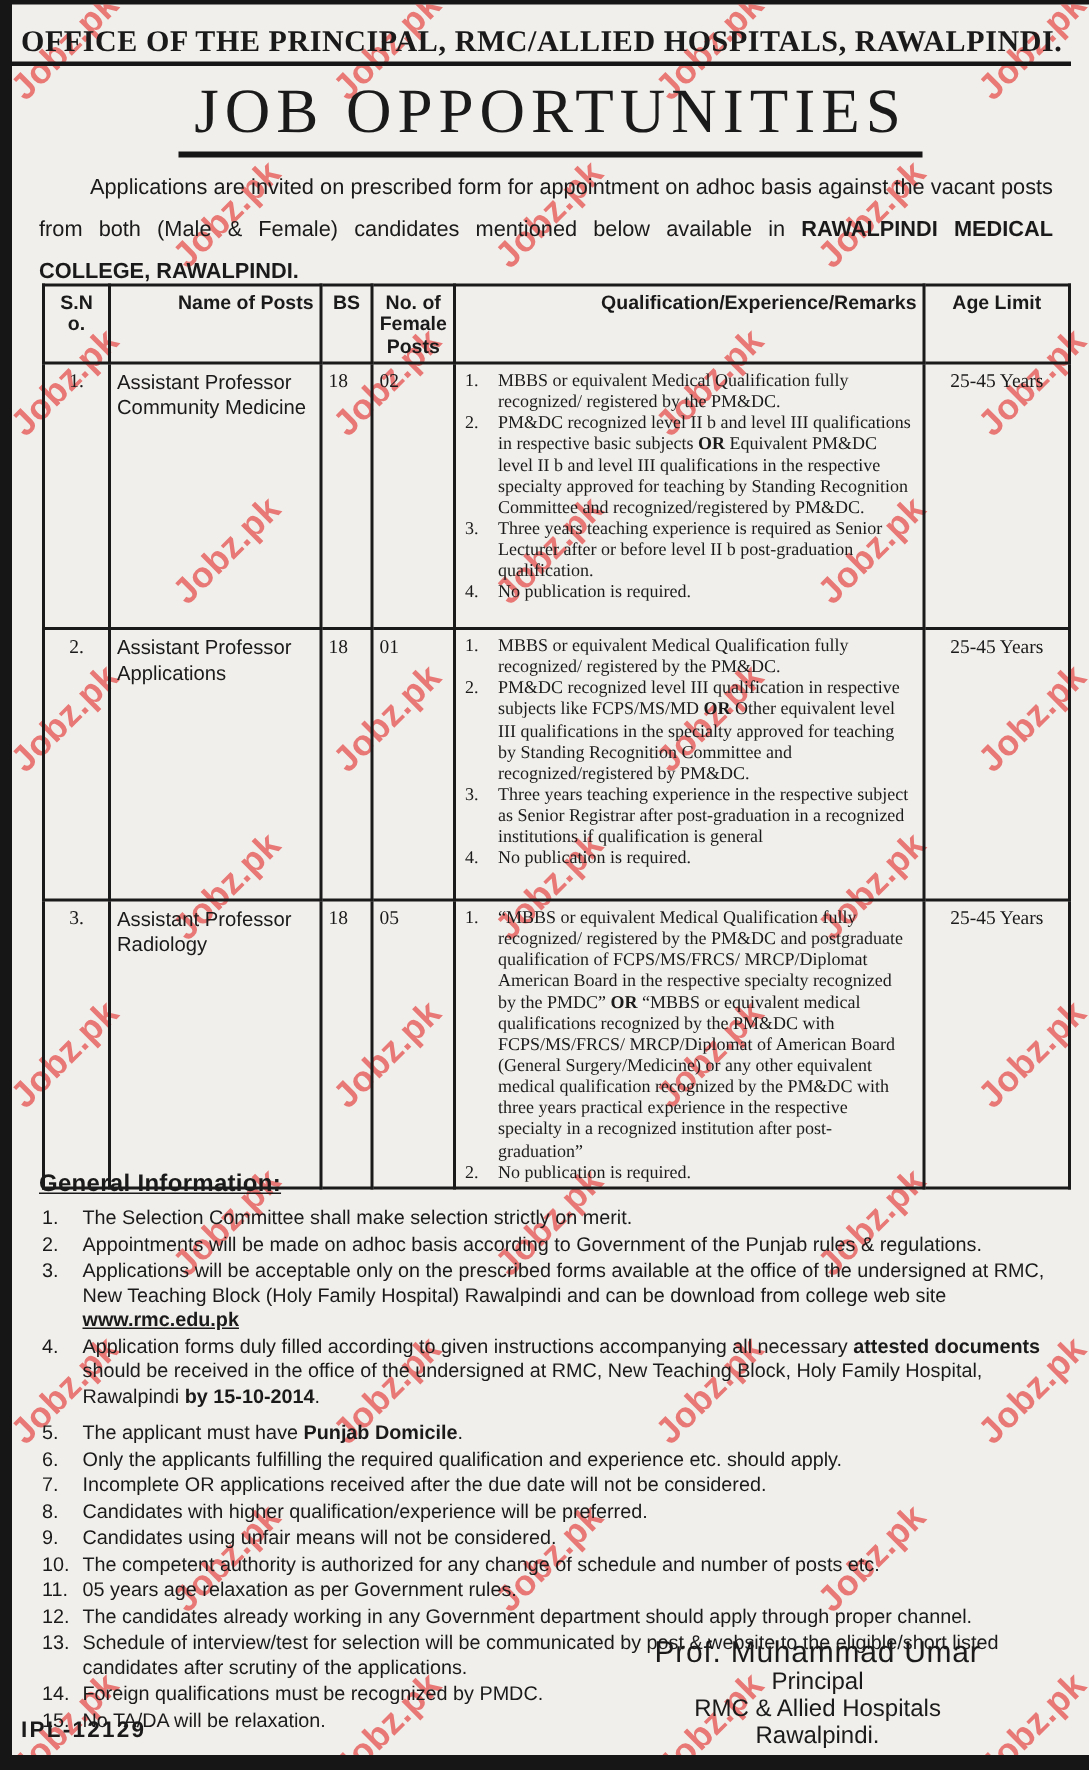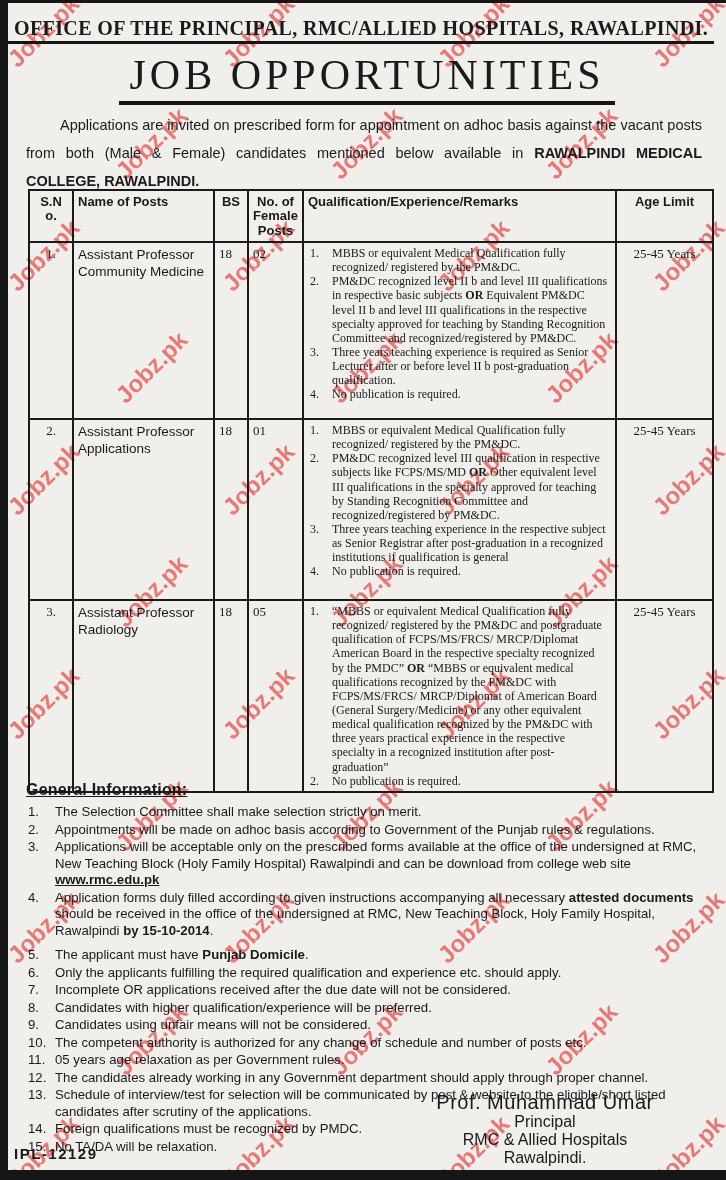--- a/index.html
+++ b/index.html
@@ -37,21 +37,21 @@
 
   table.jobs{
     position:absolute;top:186px;left:20px;width:684px;
     border-collapse:collapse;table-layout:fixed;
   }
   table.jobs th,table.jobs td{
     border:2px solid #1a1a1a;vertical-align:top;padding:3px 4px;box-sizing:border-box;
   }
   table.jobs th{font-size:13px;font-weight:bold;line-height:1.1;padding-top:4px;}
   .th0,.th2,.th3,.th5{text-align:center;}
-  .th1,.th4{text-align:left;}
+  .th1,.th4{text-align:right;}
   td.sno{text-align:center;font-family:"Liberation Serif",serif;font-size:13px;}
   td.post{font-family:Liberation Sans, sans-serif;font-size:13.5px;line-height:1.3;padding-left:8px;}
   td.bs,td.vac{font-family:"Liberation Serif",serif;font-size:13px;margin-left:40px;}
   td.qual{font-family:"Liberation Serif",serif;font-size:12px;line-height:1.18;}
   td.age{text-align:center;font-family:"Liberation Serif",serif;font-size:13px;padding-top:5px;}
   .qitem{display:flex;}
   .qnum{flex:none;width:22px;padding-left:2px;}
   .qtext{flex:1;padding-right:2px;}
 
   .general{position:absolute;top:778px;left:18px;width:680px;}

